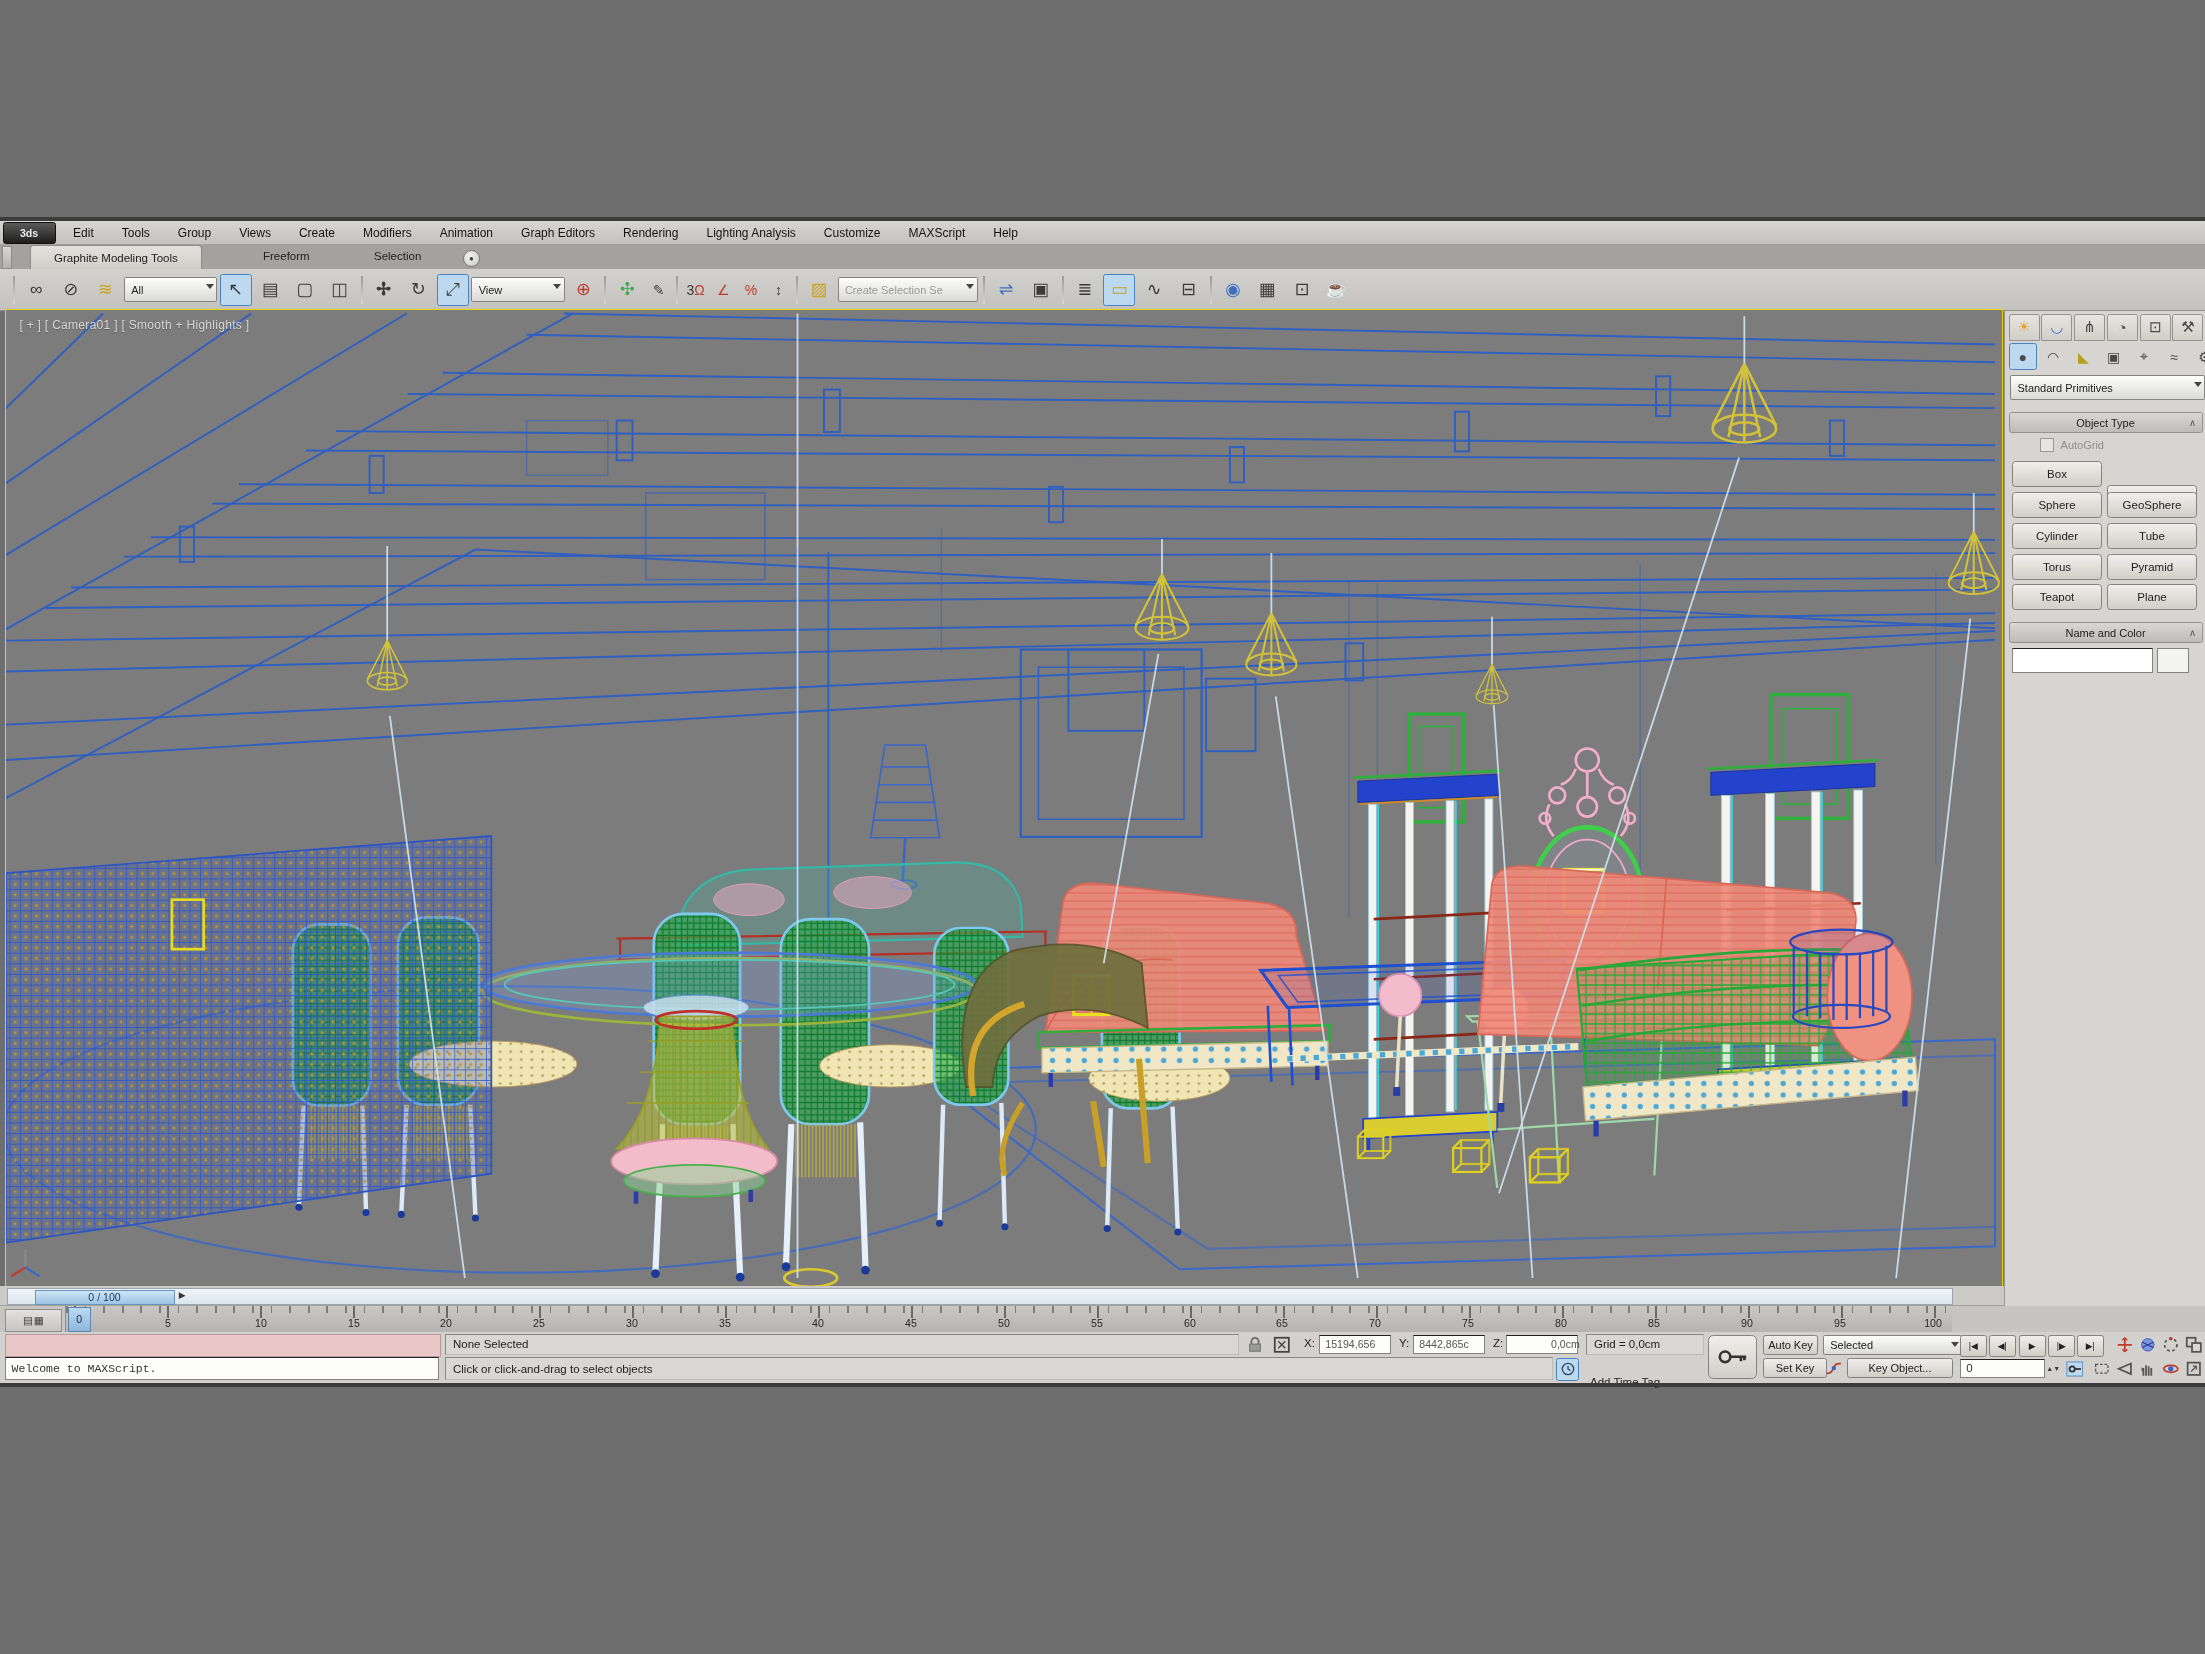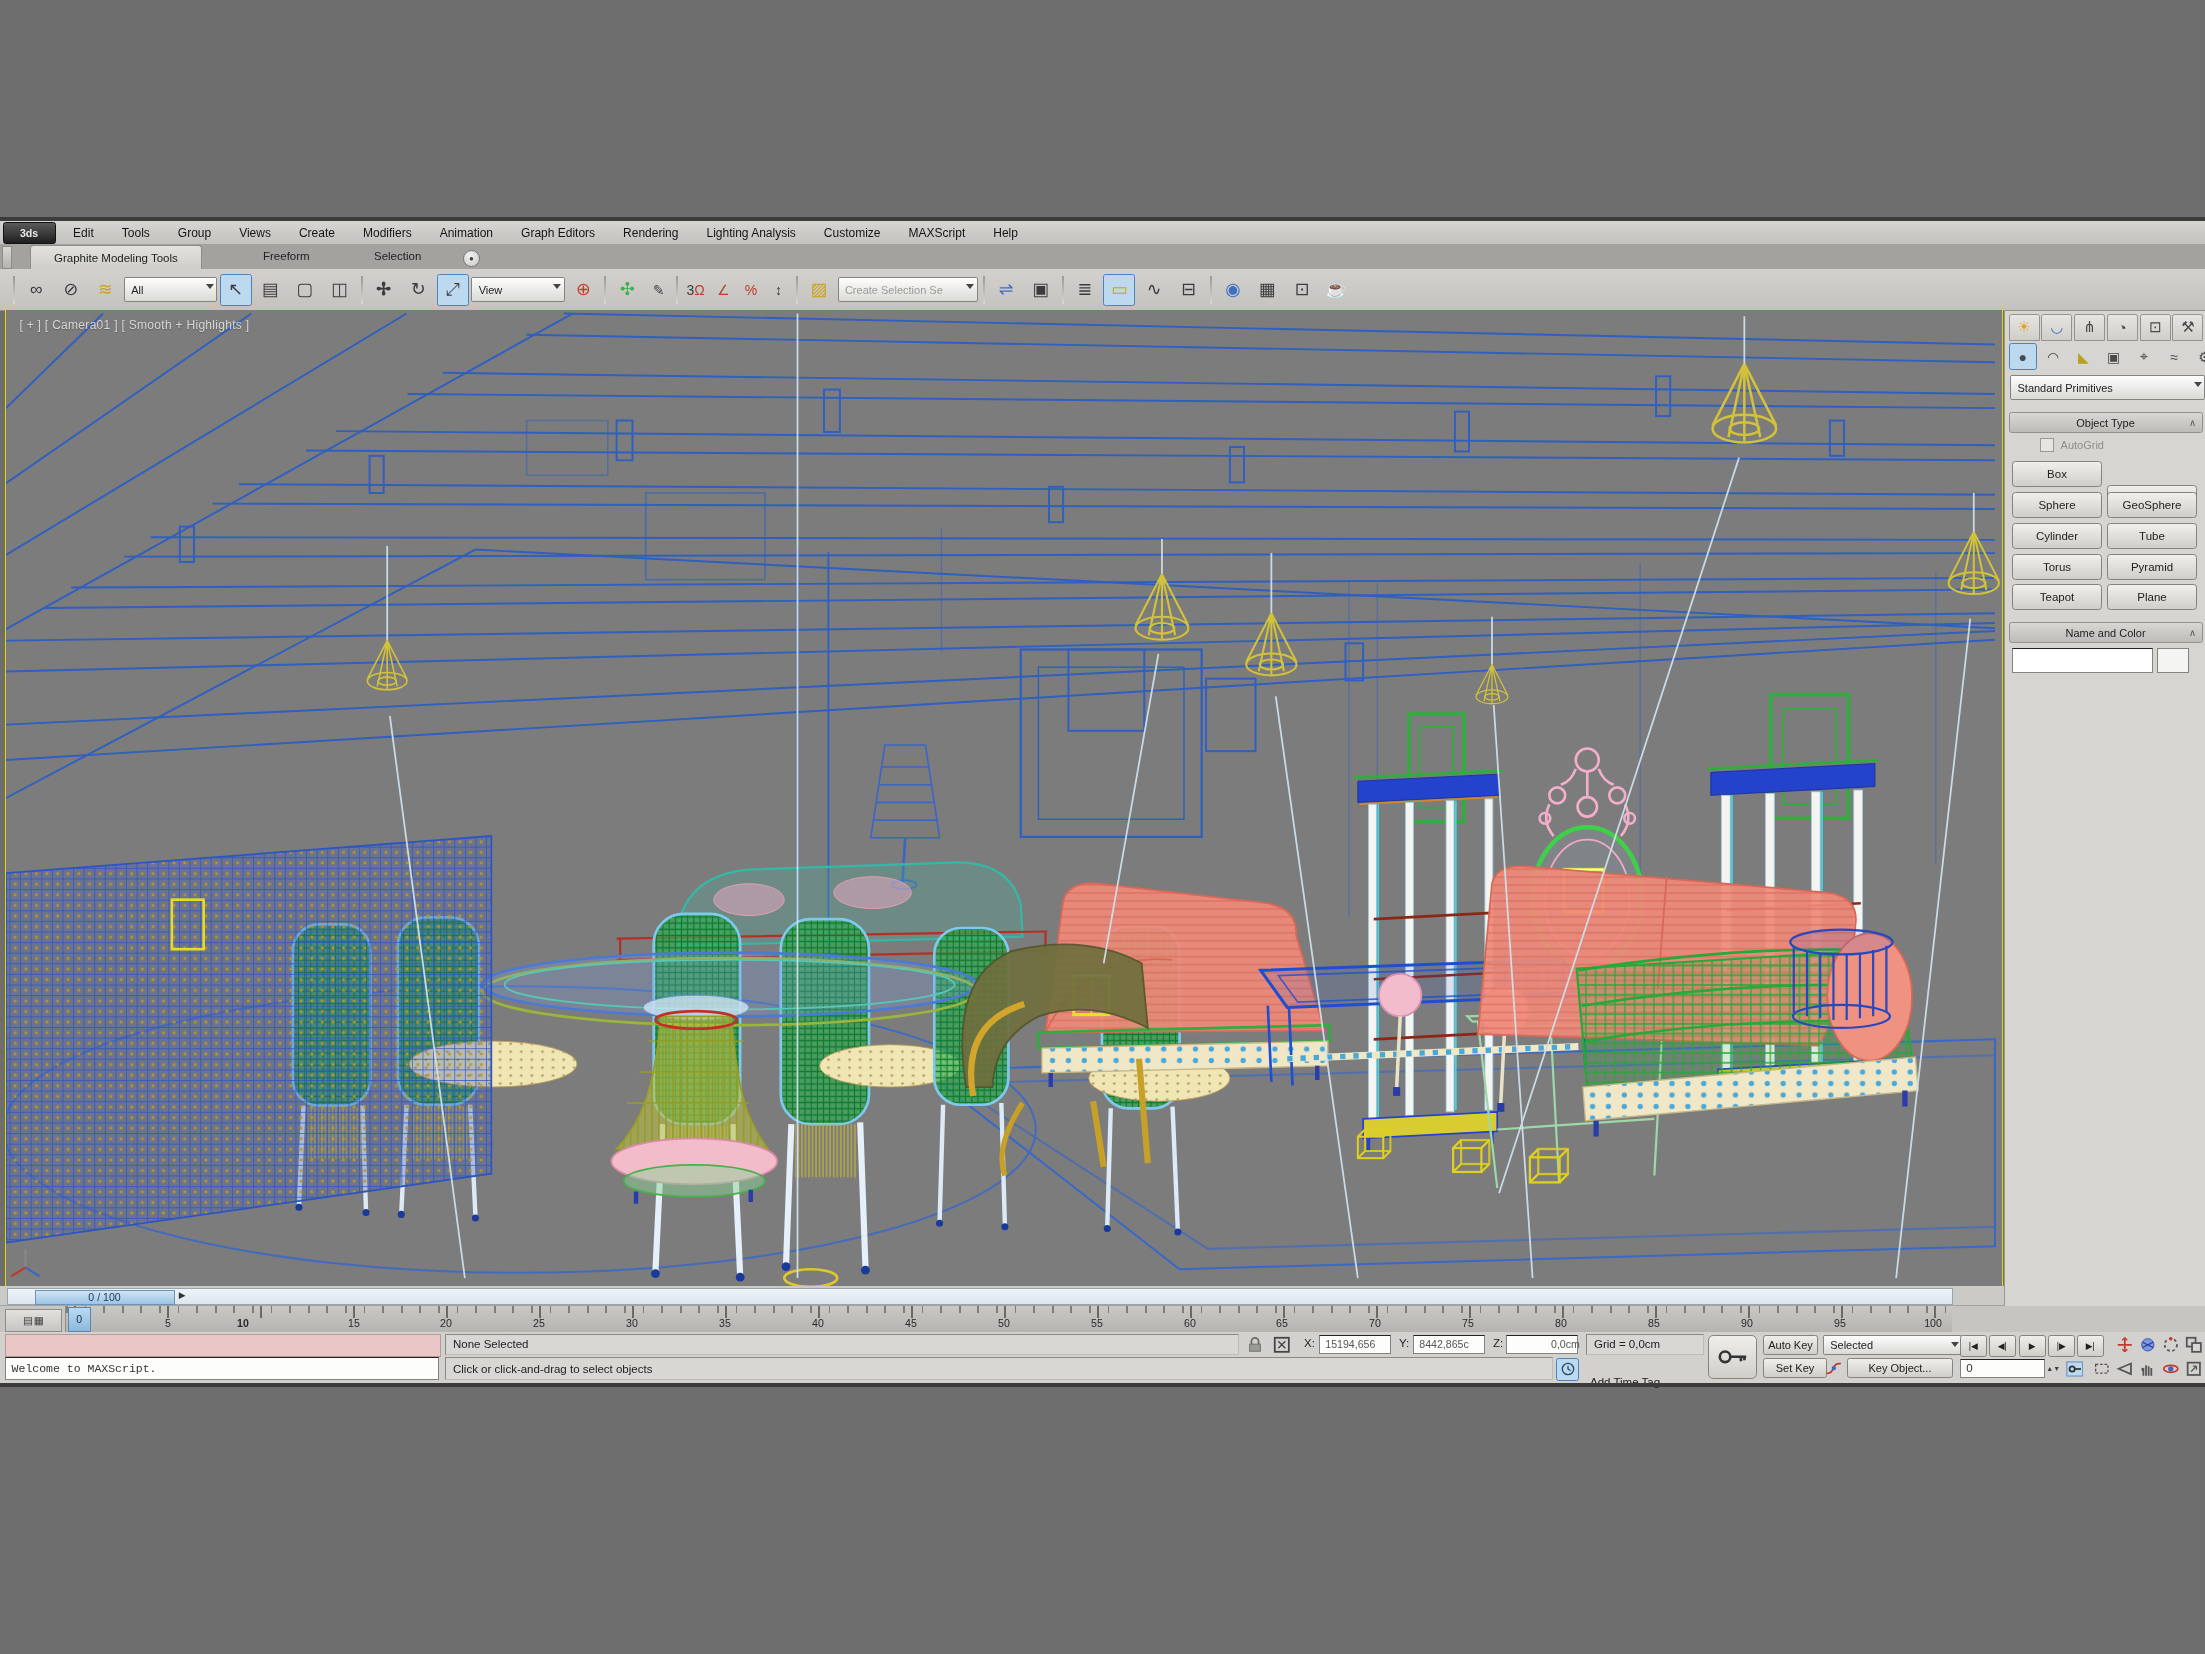--- a/index.html
+++ b/index.html
@@ -584,21 +584,21 @@
     </div>
   </div>
 
   <div class="abs" id="rulerRow">
     <div class="abs" id="rulerIcon">▤▦</div>
     <div class="abs" id="ruler">
       <div class="abs" id="ticksMinor"></div>
       <div class="abs" id="ticksMajor"></div>
       <span class="tick-label" style="left:8.8px;">0</span>
       <span class="tick-label" style="left:102px;">5</span>
-      <span class="tick-label" style="left:177px;font-weight:bold;">10</span>
+      <span class="tick-label" style="left:195px;">10</span>
       <span class="tick-label" style="left:288px;">15</span>
       <span class="tick-label" style="left:380px;">20</span>
       <span class="tick-label" style="left:473px;">25</span>
       <span class="tick-label" style="left:566px;">30</span>
       <span class="tick-label" style="left:659px;">35</span>
       <span class="tick-label" style="left:752px;text-align:right;">40</span>
       <span class="tick-label" style="left:845px;">45</span>
       <span class="tick-label" style="left:938px;">50</span>
       <span class="tick-label" style="left:1031px;">55</span>
       <span class="tick-label" style="left:1124px;">60</span>

